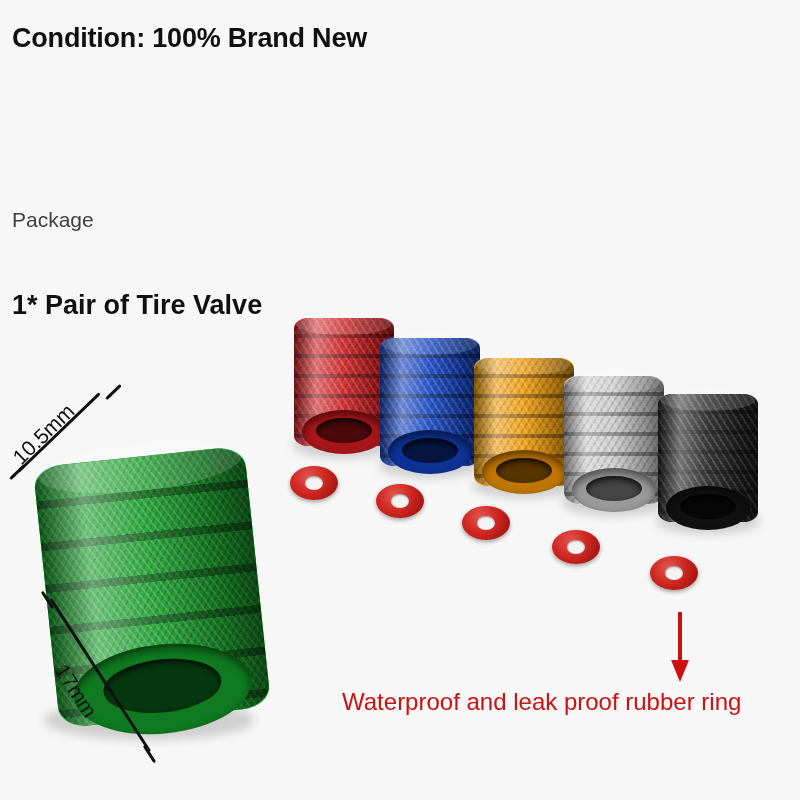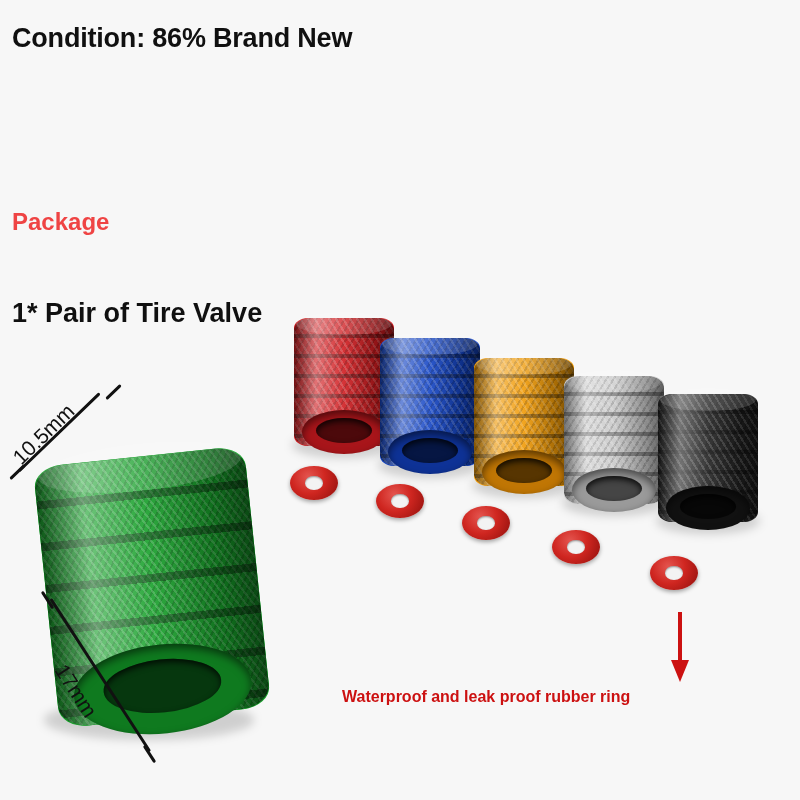--- a/index.html
+++ b/index.html
@@ -27,40 +27,40 @@
     font-weight: bold;
     color: #101010;
     line-height: 36px;
     letter-spacing: -0.2px;
     white-space: nowrap;
   }
   .package-title {
     position: absolute;
     left: 12px;
     top: 208px;
-    font-size: 24px;
-    font-weight: bold;
-    color: #ef4444;
+    font-size: 21px;
+    font-weight: normal;
+    color: #404040;
   }
   .package-item {
     position: absolute;
     left: 12px;
-    top: 298px;
+    top: 290px;
     font-size: 27px;
     font-weight: bold;
     color: #101010;
   }
 
   
   .caption {
     position: absolute;
     left: 342px;
     top: 688px;
-    font-size: 16px;
-    font-weight: bold;
+    font-size: 24px;
+    font-weight: normal;
     color: #cc1111;
     white-space: nowrap;
   }
 
   
   .arrow {
     position: absolute;
     left: 668px;
     top: 612px;
     width: 24px;
@@ -209,21 +209,21 @@
     background: rgba(0,0,0,0.16);
     filter: blur(5px);
   }
 </style>
 </head>
 <body>
 
 <div class="page">
 
   <div class="spec-list">
-    <div class="spec-line">Condition: 86% Brand New</div>
+    <div class="spec-line">Condition: 100% Brand New</div>
   </div>
 
   <div class="package-title">Package</div>
   <div class="package-item">1* Pair of Tire Valve</div>
 
   <div class="shadow" style="left:292px; top:432px; width:104px; height:26px;"></div>
   <div class="cap" style="left:294px; top:318px; width:100px; height:128px; background:#d01c20;">
     <div class="body" style="background:#d01c20;">
       <div class="knurl"></div>
       <div class="rings"></div>

